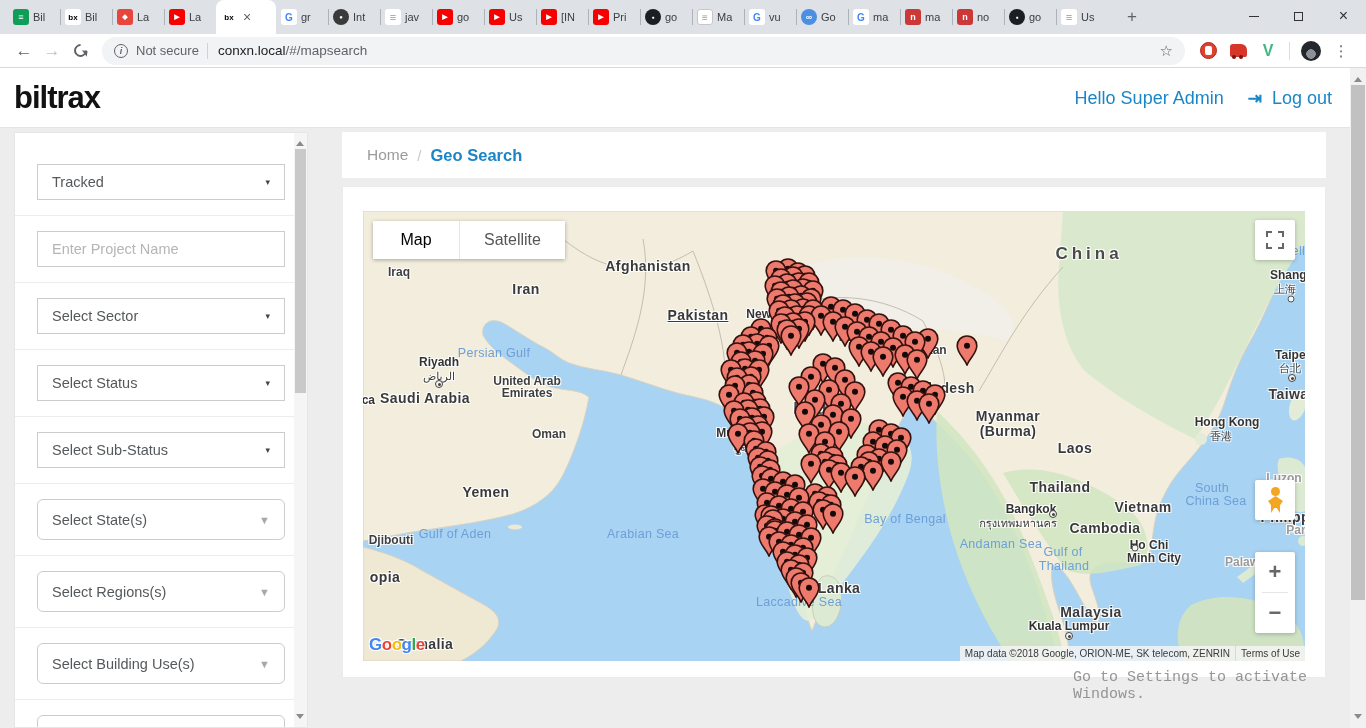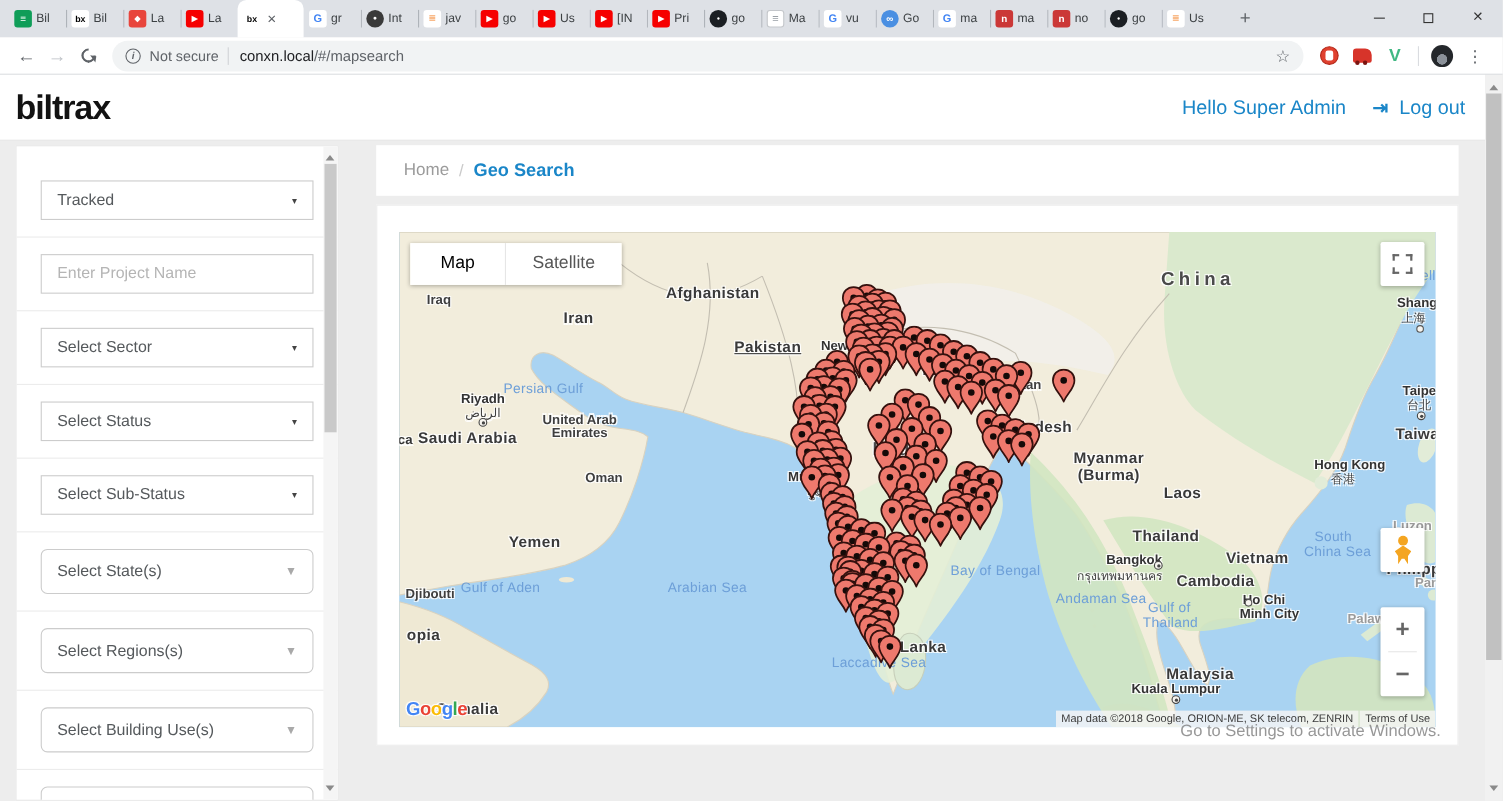--- a/index.html
+++ b/index.html
@@ -114,21 +114,21 @@
   #google-logo { position: absolute; left: 6px; bottom: 6px; font-size: 17px; font-weight: bold; letter-spacing: -.5px; z-index: 5;
     text-shadow: -1px -1px 0 rgba(255,255,255,.8), 1px -1px 0 rgba(255,255,255,.8), -1px 1px 0 rgba(255,255,255,.8), 1px 1px 0 rgba(255,255,255,.8); }
   .g1,.g4 { color: #4285F4; } .g2,.g6 { color: #EA4335; } .g3 { color: #FBBC05; } .g5 { color: #34A853; }
   #attribution { position: absolute; right: 0; bottom: 0; display: flex; z-index: 5; }
   .attr-box { background: rgba(245,245,245,.82); font-size: 10px; color: #3a3a3a; padding: 2px 5px; white-space: nowrap; }
   .attr-box.terms { margin-left: 1px; cursor: pointer; }
 
   
   #watermark { position: absolute; left: 1073px; top: 650px; z-index: 9; pointer-events: none; }
   #wm1 { font-size: 20px; color: rgba(115,115,115,.8); }
-  #wm2 { font-size: 15px; color: rgba(125,125,125,.8); margin-top: 6px; }
+  #wm2 { font-size: 15px; color: rgba(125,125,125,.8); margin-top: 19px; font-family: Liberation Mono, monospace; }
 
   
   #page-scroll { position: absolute; right: 0; top: 68px; width: 16px; height: 660px; background: #f1f1f1; z-index: 8; }
   #page-thumb { position: absolute; left: 1px; top: 17px; width: 14px; height: 515px; background: #c1c1c1; }
   #page-scroll .tri-up { left: 4px; top: 5px; }
   #page-scroll .tri-dn { left: 4px; bottom: 5px; }
 </style>
 </head>
 <body>
 

